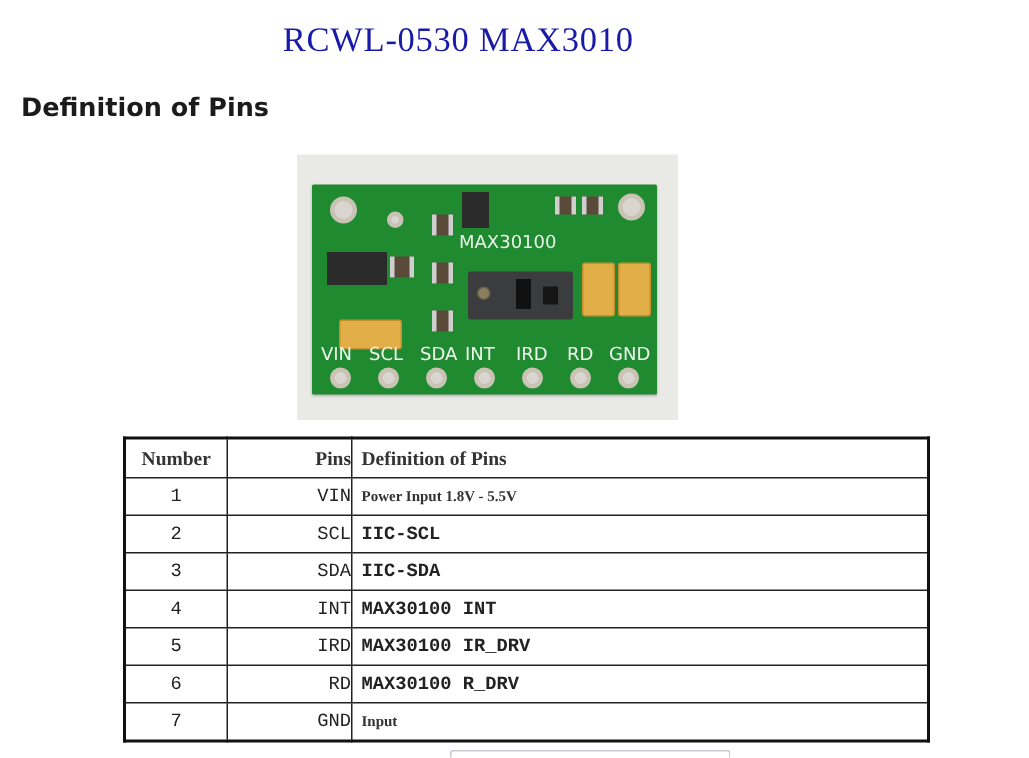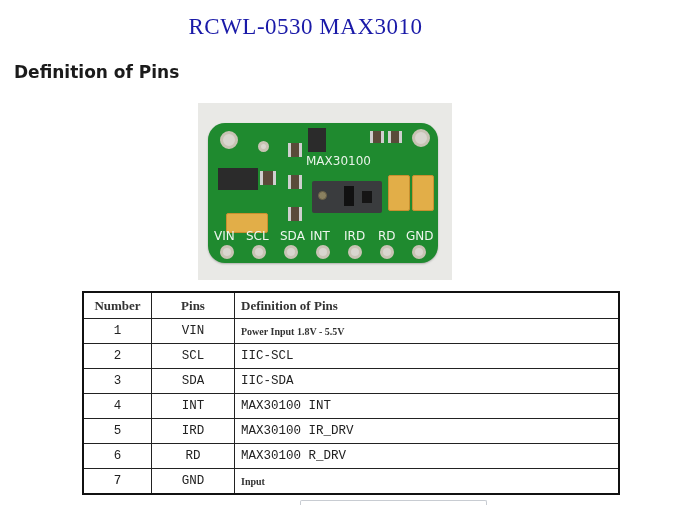--- a/index.html
+++ b/index.html
@@ -15,21 +15,21 @@
       position: absolute; left: 14px; top: 62px; font-family: "DejaVu Sans", sans-serif;
       font-weight: bold; font-size: 17px; color: #1b1b1b;
     }
     
     .photo {
       position: absolute; left: 198px; top: 103px; width: 254px; height: 177px; background: #e9e9e6;
       overflow: hidden;
     }
     .pcb {
       position: absolute; left: 10px; top: 20px; width: 230px; height: 140px; background: #1f8a2f;
-      border-radius: 17px; box-shadow: 0 1px 2px rgba(0,0,0,0.25);
+      border-radius: 1px; box-shadow: 0 1px 2px rgba(0,0,0,0.25);
     }
     .hole { position: absolute; border-radius: 50%; background: #d9d6cf; border: 3px solid #c8c3b4; }
     .chip { position: absolute; background: #2b2b2b; }
     .cap-y { position: absolute; background: #e2ae48; border: 1px solid #c98f2f; border-radius: 2px; }
     .smd { position: absolute; background: #5a4a3a; border-left: 3px solid #cfcfcf; border-right: 3px solid #cfcfcf; }
     .pcb-label {
       position: absolute; color: #e8f3e8; font-family: "DejaVu Sans", sans-serif; font-size: 12px;
       letter-spacing: 0px;
     }
     .pin-label { position: absolute; top: 106px; font-size: 12px; color: #eef6ee; font-family: "DejaVu Sans", sans-serif; }
@@ -38,22 +38,22 @@
       position: absolute; left: 82px; top: 291px; width: 538px; border-collapse: collapse;
       border: 2px solid #111;
     }
     .pin-table th, .pin-table td {
       border: 1px solid #222; height: 24px; padding: 0; font-size: 12px; color: #222;
     }
     .pin-table th { font-family: "Liberation Serif", serif; font-weight: bold; font-size: 13px; color: #333; height: 25px; }
     .pin-table td.mono { font-family: "Liberation Mono", monospace; font-size: 12.5px; }
     .pin-table td.serifb { font-family: "Liberation Serif", serif; font-weight: bold; font-size: 10px; color: #333; }
     .c-num { width: 67px; text-align: center; }
-    .c-pin { width: 82px; text-align: center; }
-    .c-def { text-align: left; padding-left: 6px !important; }
+    .c-pin { width: 82px; text-align: right; }
+    .c-def { text-align: left; padding-left: 6px !important; font-weight: bold; }
     .bottom-strip {
       position: absolute; left: 300px; top: 500px; width: 185px; height: 5px; border: 1px solid #c8ccd2; border-bottom: none;
       border-radius: 2px 2px 0 0;
     }
   </style>
 </head>
 <body>
 
 <div class="title">RCWL-0530 MAX3010</div>
 <div class="subtitle">Definition of Pins</div>

